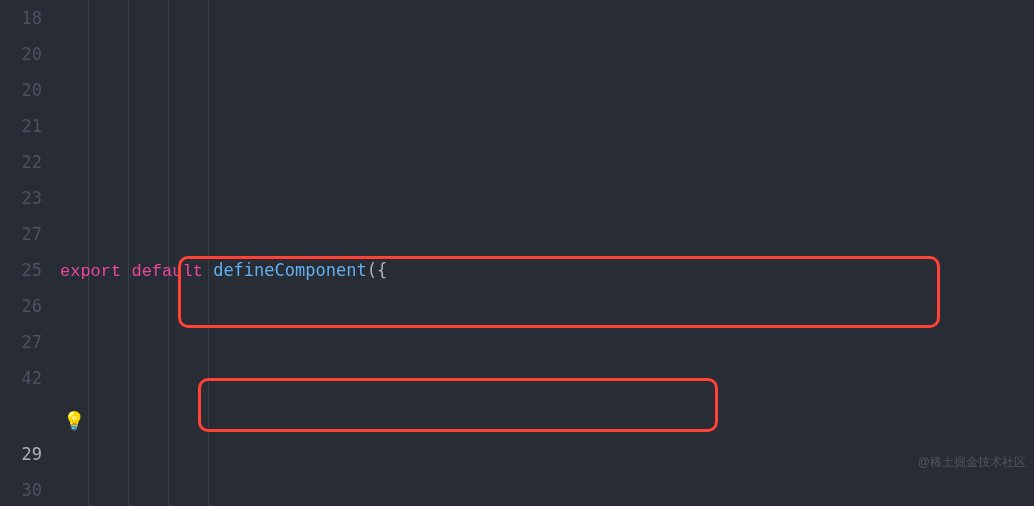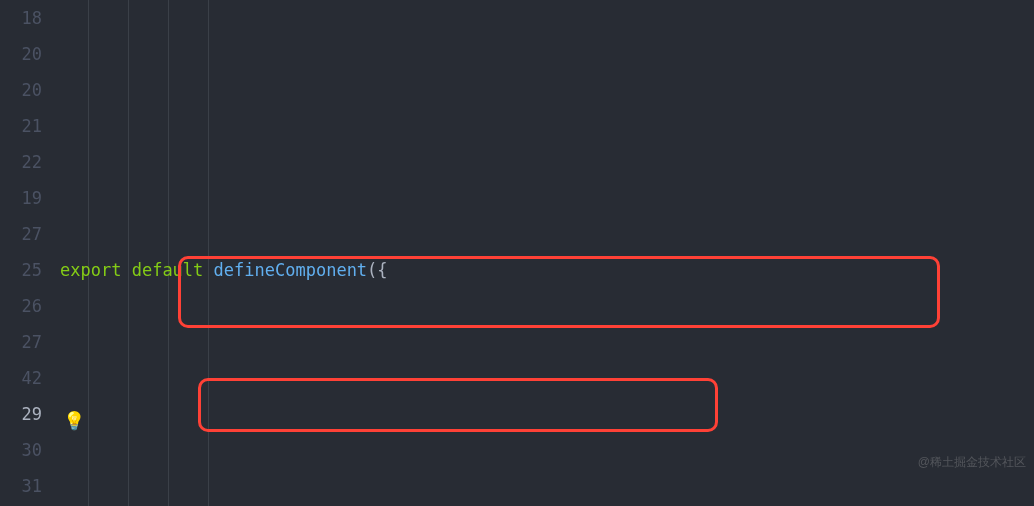--- a/index.html
+++ b/index.html
@@ -19,37 +19,37 @@
 }
 .gutter {
   width: 60px;
   flex-shrink: 0;
   text-align: right;
   padding-right: 18px;
   color: #4b5263;
   user-select: none;
 }
 .gutter .ln { height: 36px; }
-.gutter .ln.active { color: #abb2bf; }
+.gutter .ln.active { color: #abb2bf; margin-top: 40px; }
 .code {
   flex: 1;
   color: #abb2bf;
   position: relative;
   white-space: pre;
 }
 .line { height: 36px; position: relative; }
 .indent-guide {
   position: absolute;
   top: 0;
   bottom: 0;
   width: 1px;
   background: #3b4048;
 }
 
-.kw   { color: #84cc16; }  
+.kw   { color: #ec4899; font-family: Liberation Mono, monospace; }  
 .fn   { color: #61afef; }  
 .prop { color: #e06c75; }  
 .str  { color: #98c379; }  
 .punc { color: #abb2bf; }
 
 .redbox {
   position: absolute;
   border: 3px solid #ff4136;
   border-radius: 10px;
   pointer-events: none;
@@ -75,21 +75,21 @@
 </head>
 <body>
 
 <div class="editor">
   <div class="gutter">
     <div class="ln">18</div>
     <div class="ln">20</div>
     <div class="ln">20</div>
     <div class="ln">21</div>
     <div class="ln">22</div>
-    <div class="ln">19</div>
+    <div class="ln">23</div>
     <div class="ln">27</div>
     <div class="ln">25</div>
     <div class="ln">26</div>
     <div class="ln">27</div>
     <div class="ln">42</div>
     <div class="ln active">29</div>
     <div class="ln">30</div>
     <div class="ln">31</div>
   </div>
 

